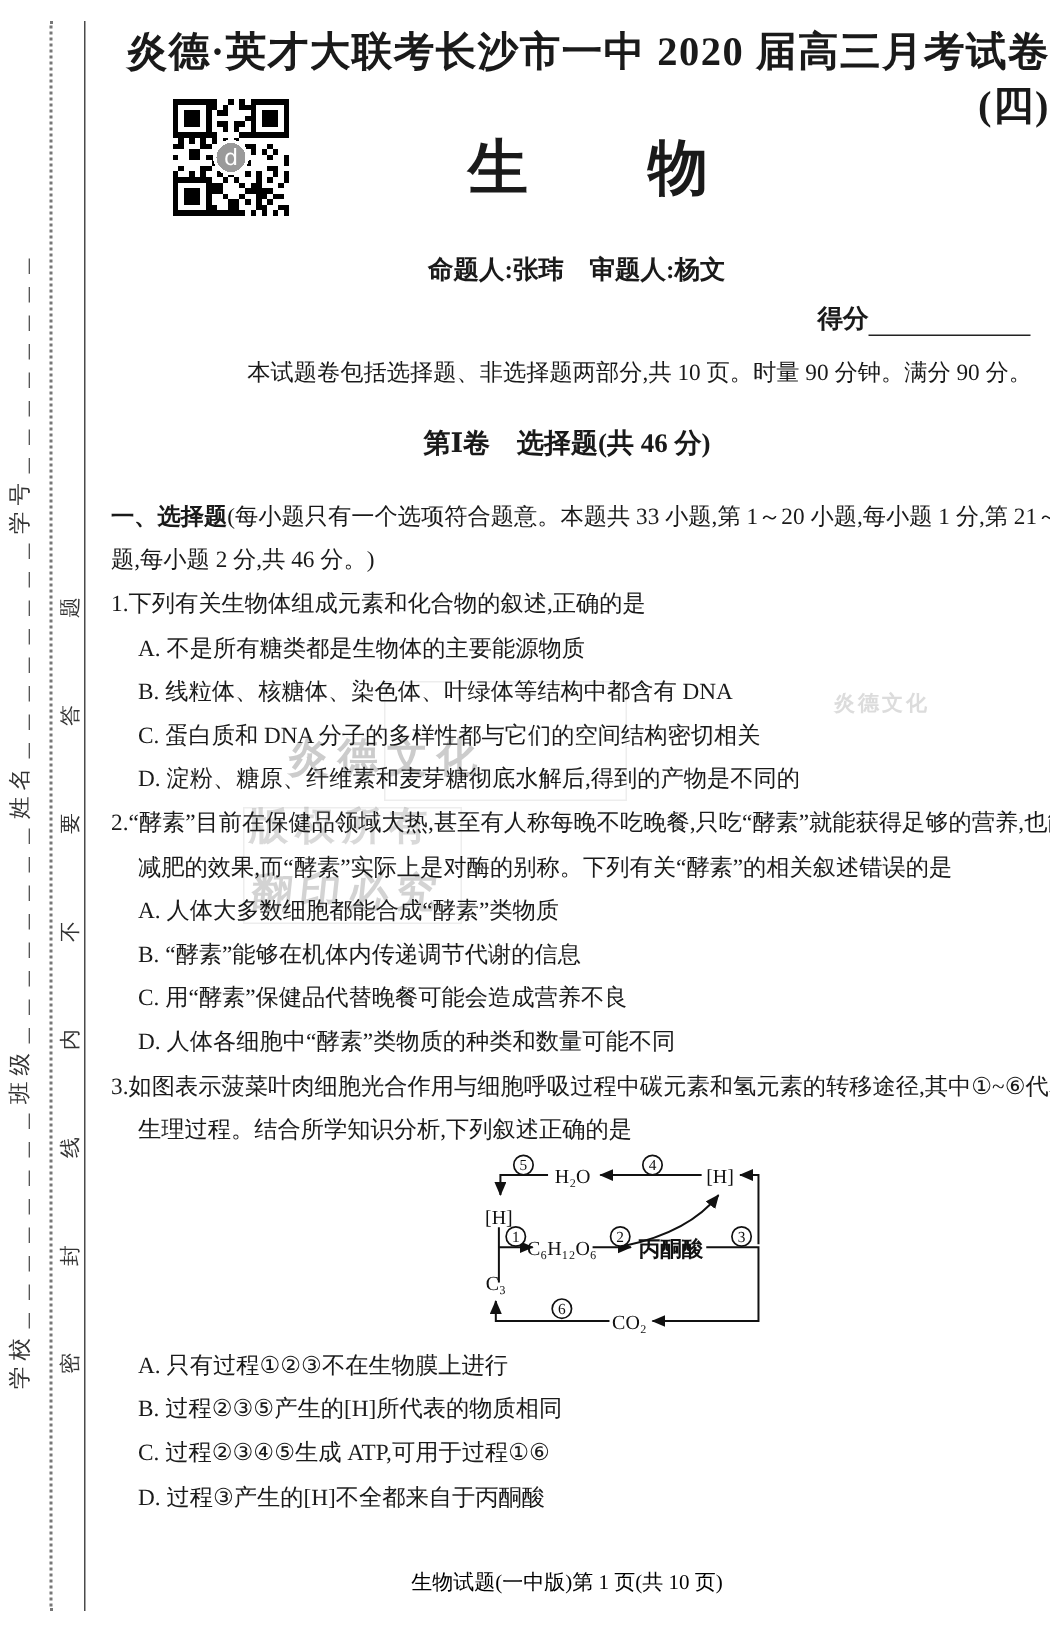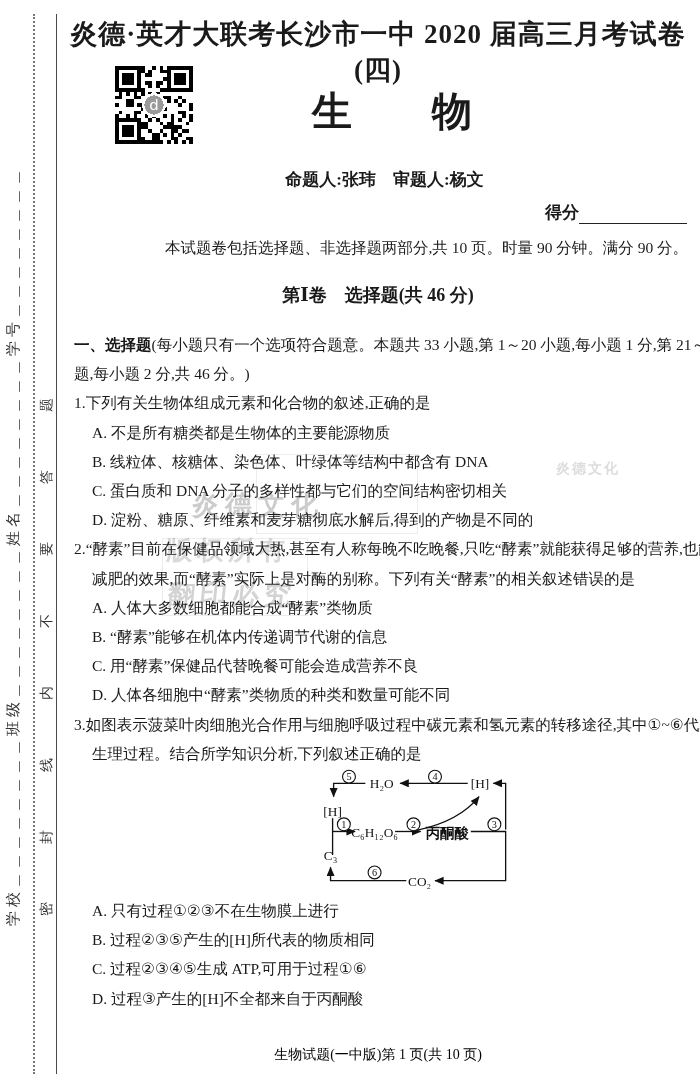--- a/index.html
+++ b/index.html
@@ -13,21 +13,21 @@
   .seal-solid{left:56px;top:14px;height:1060px;border-left:1.5px solid #4a4a4a;}
   .fields-strip{
     left:4px;top:1052px;width:1012px;transform:rotate(-90deg);transform-origin:0 0;
     font-size:15px;letter-spacing:4px;color:#333;text-align:center;white-space:nowrap;
   }
   .seal-strip{
     left:38px;top:916px;width:600px;transform:rotate(-90deg);transform-origin:0 0;
     font-size:14px;letter-spacing:58px;color:#333;white-space:nowrap;
   }
   
-  .exam-title{left:56px;right:0;top:16px;text-align:center;font-size:27px;font-weight:bold;letter-spacing:1px;}
+  .exam-title{left:56px;right:0;top:16px;text-align:right;font-size:27px;font-weight:bold;letter-spacing:1px;}
   .qr{left:115px;top:66px;width:78px;height:78px;}
   .subject-title{left:56px;right:0;top:84px;text-align:center;font-size:40px;font-weight:bold;padding-left:28px;}
   .setters{left:56px;right:0;top:168px;text-align:center;font-size:17px;font-weight:bold;padding-left:13px;}
   .score-row{left:545px;top:201px;font-size:17px;font-weight:bold;}
   .score-underline{display:inline-block;width:108px;border-bottom:1.5px solid #222;height:18px;vertical-align:bottom;}
   .notice{left:62px;right:12px;top:238px;font-size:15.5px;text-indent:2em;text-align:right;}
   .section-head{left:56px;right:0;top:283px;text-align:center;font-size:18px;font-weight:bold;}
   
   .content{left:68px;top:330px;width:700px;padding-right:8px;box-sizing:border-box;
            font-size:15.5px;line-height:29.2px;}

